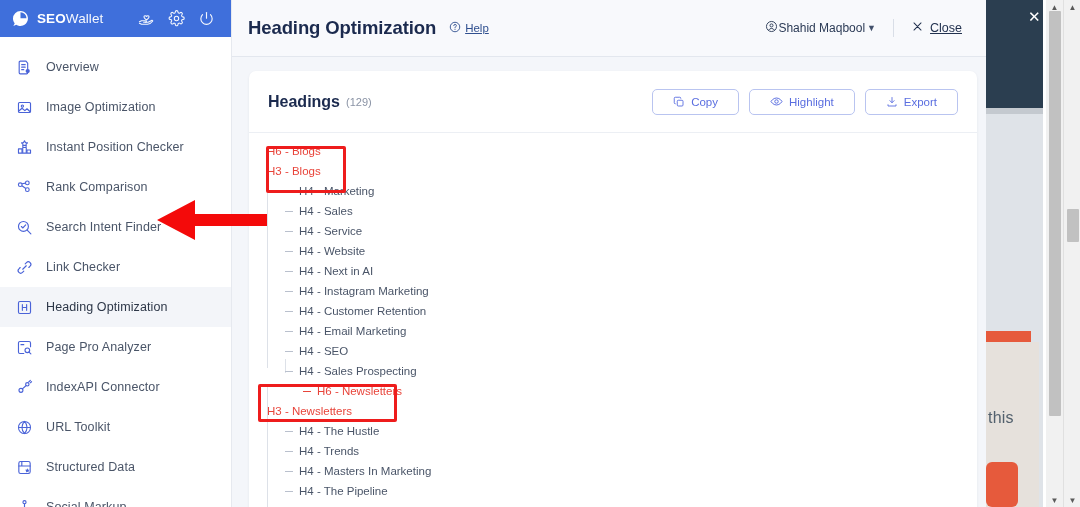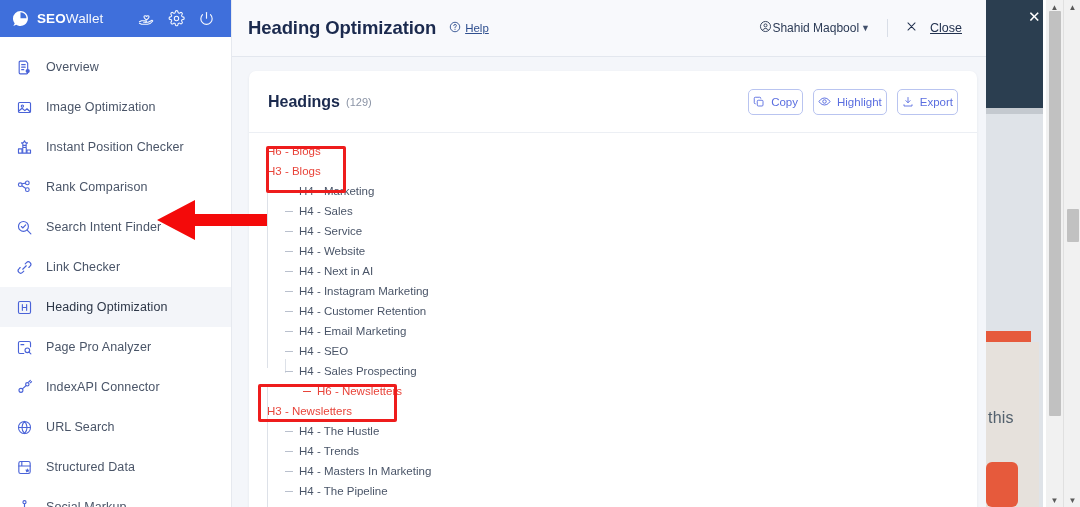--- a/index.html
+++ b/index.html
@@ -101,40 +101,40 @@
     font-size: 11.5px; color: #2f4f8f; cursor: pointer;
   }
   .help-link .lbl { text-decoration: underline; }
   .head-right { margin-left: auto; display: flex; align-items: center; }
   .user-chip {
     display: flex; align-items: center; 
     font-size: 12px; color: #2b3a55; cursor: pointer;
   }
   .chev { font-size: 9px; color: #42506b; margin-left: 2px; }
   .head-sep { width: 1px; height: 18px; background: #d9dee7; margin: 0 17px; }
-  .close-btn { display: flex; align-items: center; gap: 12px; font-size: 12.5px; color: #22314f; cursor: pointer; }
+  .close-btn { display: flex; align-items: center; gap: 6px; font-size: 12.5px; color: #22314f; cursor: pointer; }
   .close-btn .lbl { text-decoration: underline; }
 
   
   .card {
     position: absolute; left: 17px; top: 71px; width: 728px; height: 447px;
     background: #ffffff; border-radius: 7px;
     box-shadow: 0 1px 3px rgba(30,40,70,.07);
     overflow: hidden;
   }
   .card-head {
     height: 62px; display: flex; align-items: center;
     padding: 0 19px 0 19px; border-bottom: 1px solid #eceff4;
   }
   .card-title { font-size: 16px; font-weight: 700; color: #1b2a4e; }
   .card-count { font-size: 11px; color: #8a93a5; margin-left: 6px; }
   .card-actions { margin-left: auto; display: flex; gap: 10px; }
   .act-btn {
     display: flex; align-items: center; gap: 6px;
-    height: 26px; padding: 0 4px;
+    height: 26px; padding: 0 20px;
     border: 1px solid #b9c4f0; border-radius: 5px;
     background: #ffffff; color: #5a6ee0;
     font-size: 11.5px; font-family: inherit; cursor: pointer;
   }
   .act-btn svg { display: block; }
 
   
   .tree { padding: 8px 0 0 18px; position: relative; }
   .row {
     position: relative; height: 20px; display: flex; align-items: center;
@@ -324,21 +324,21 @@
         <span class="nav-label">IndexAPI Connector</span>
       </div>
 
       <div class="nav-item">
         <span class="nav-ico">
           <svg width="17" height="17" viewBox="0 0 24 24" fill="none" stroke="#4a63d8" stroke-width="1.5">
             <circle cx="12" cy="12" r="8.5"></circle>
               <path d="M3.5 12h17M12 3.5c2.4 2.5 3.6 5.4 3.6 8.5S14.4 18 12 20.5C9.6 18 8.4 15.1 8.4 12S9.6 6 12 3.5z"></path>
           </svg>
         </span>
-        <span class="nav-label">URL Search</span>
+        <span class="nav-label">URL Toolkit</span>
       </div>
 
       <div class="nav-item">
         <span class="nav-ico">
           <svg width="17" height="17" viewBox="0 0 24 24" fill="none" stroke="#4a63d8" stroke-width="1.6" stroke-linecap="round">
             <rect x="4" y="3.5" width="16" height="17" rx="2.5"></rect>
               <path d="M4 9.8h16M8.2 3.5v6.3"></path>
             <path d="M16 13l1 2 2.2.3-1.6 1.5.4 2.2-2-1-2 1 .4-2.2-1.6-1.5 2.2-.3z" fill="#4a63d8" stroke="none"></path>
           </svg>
         </span>

